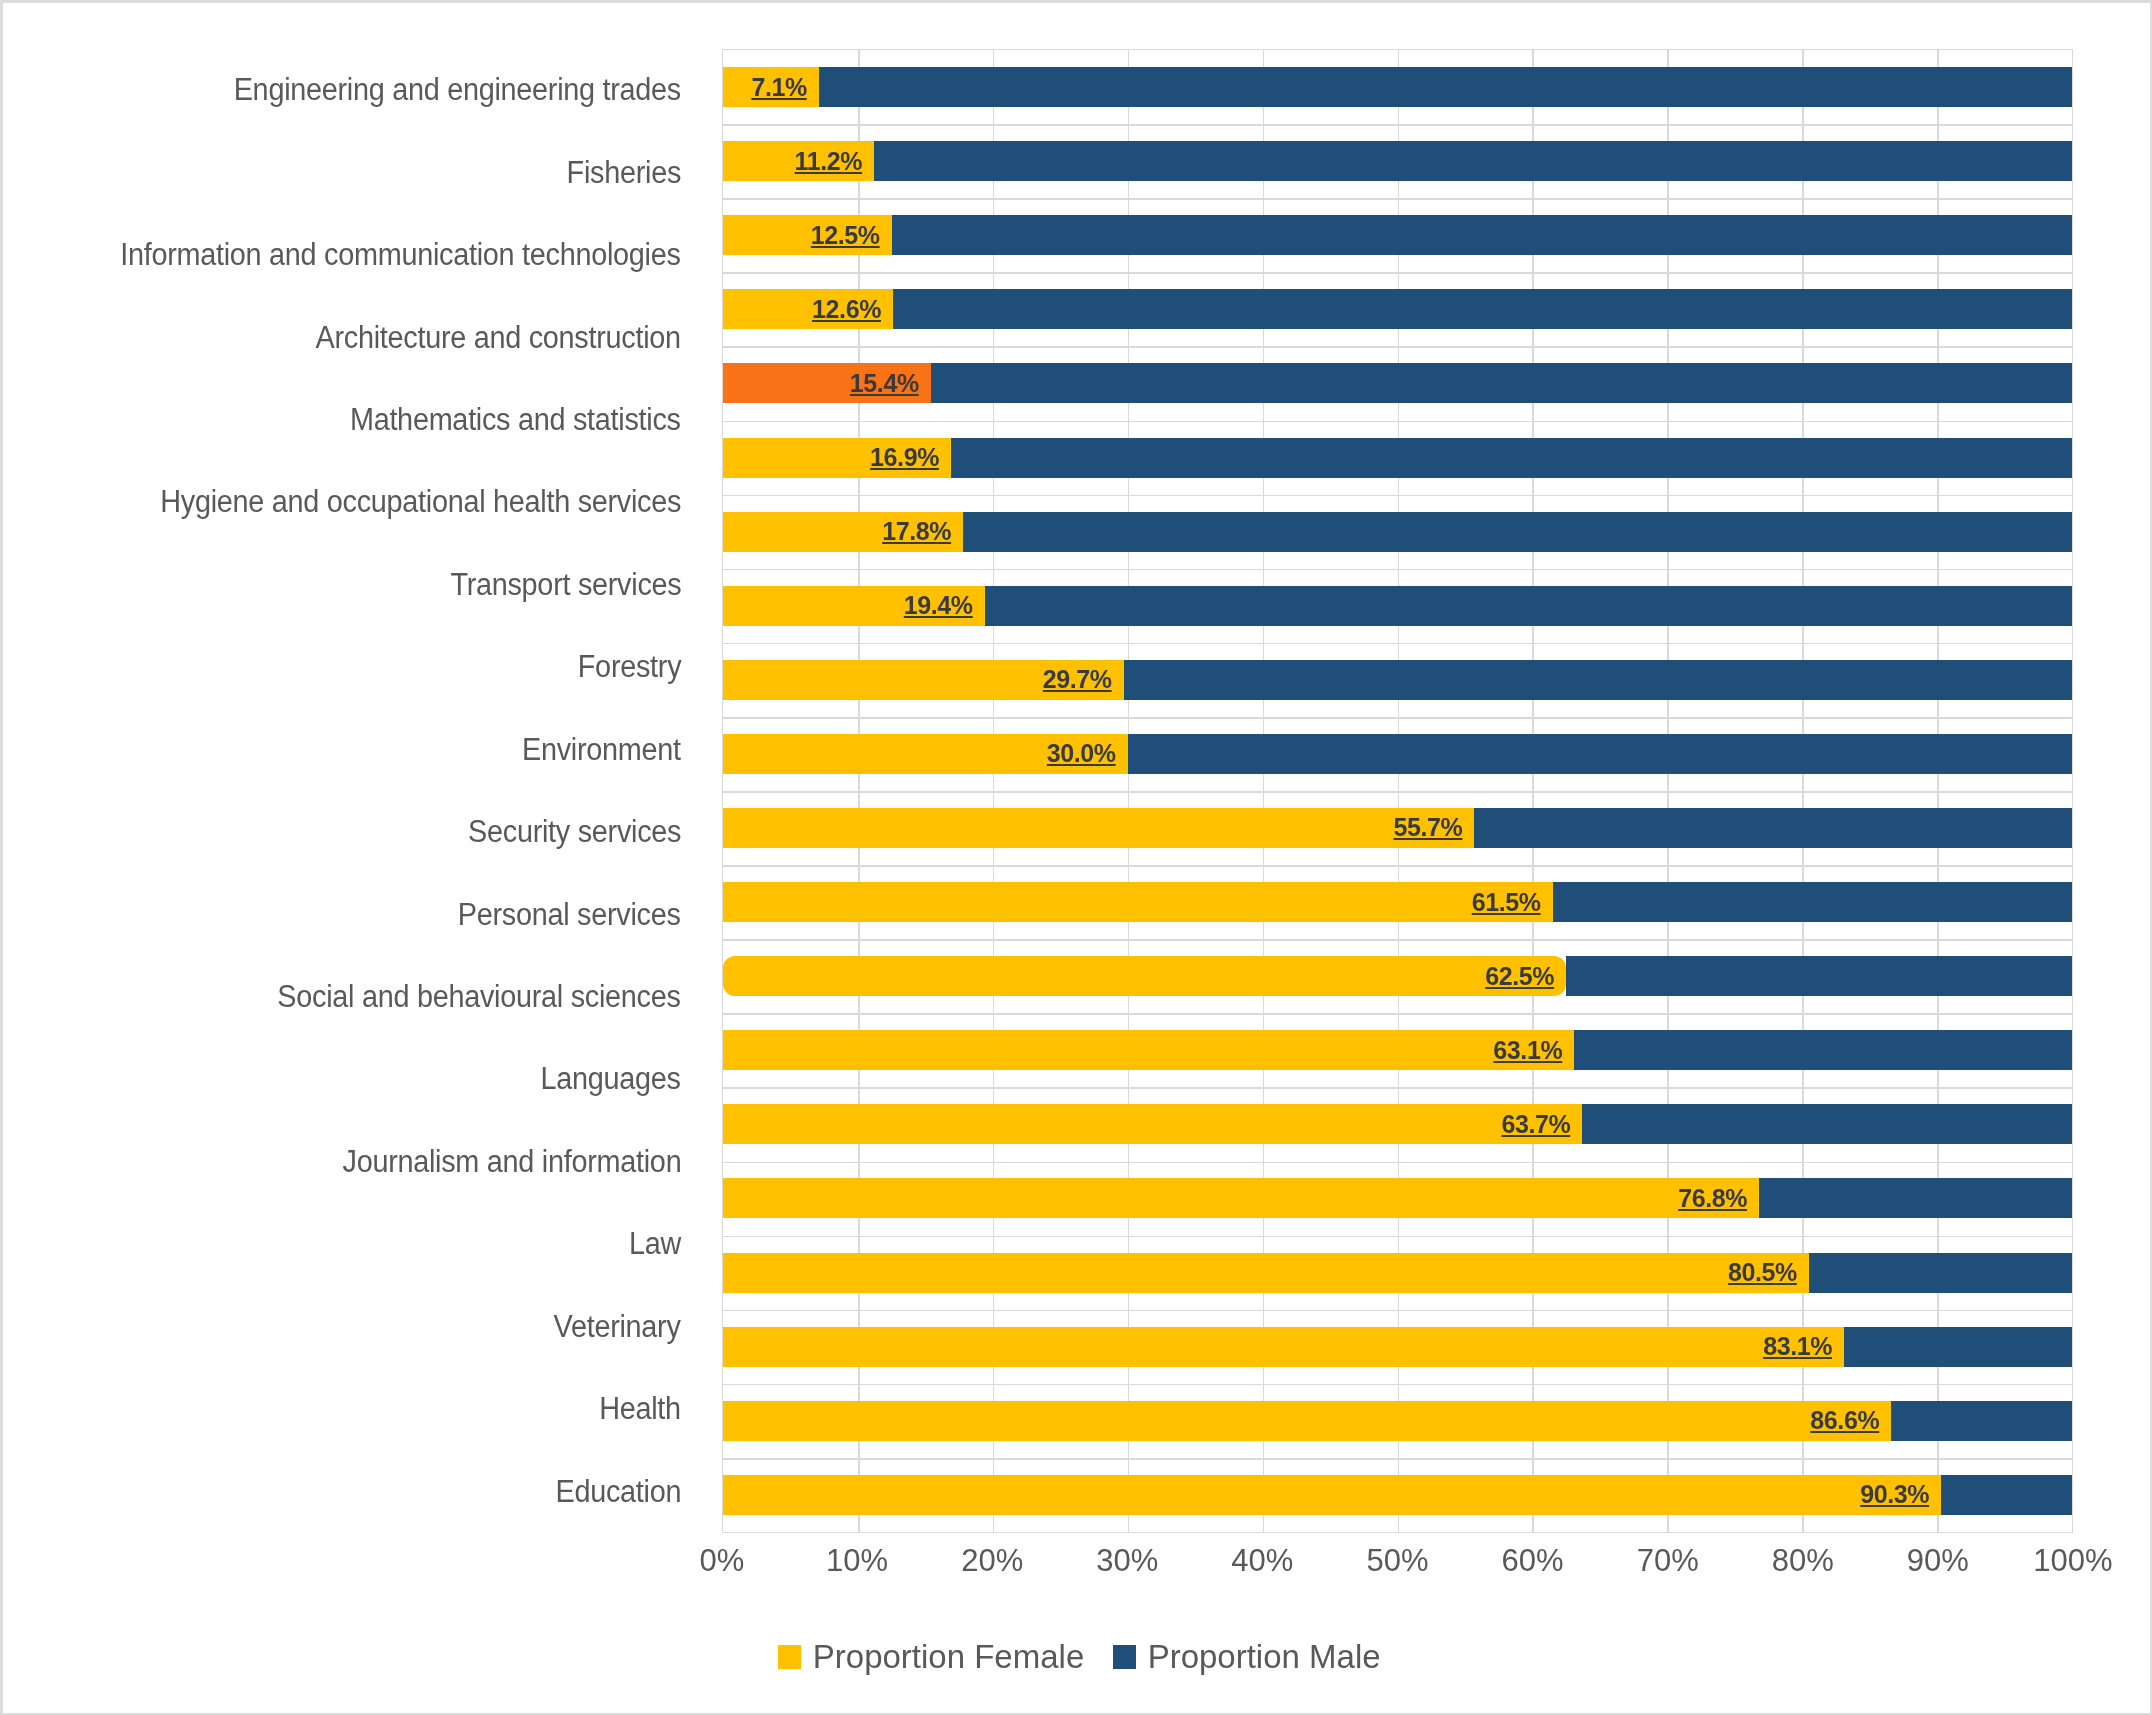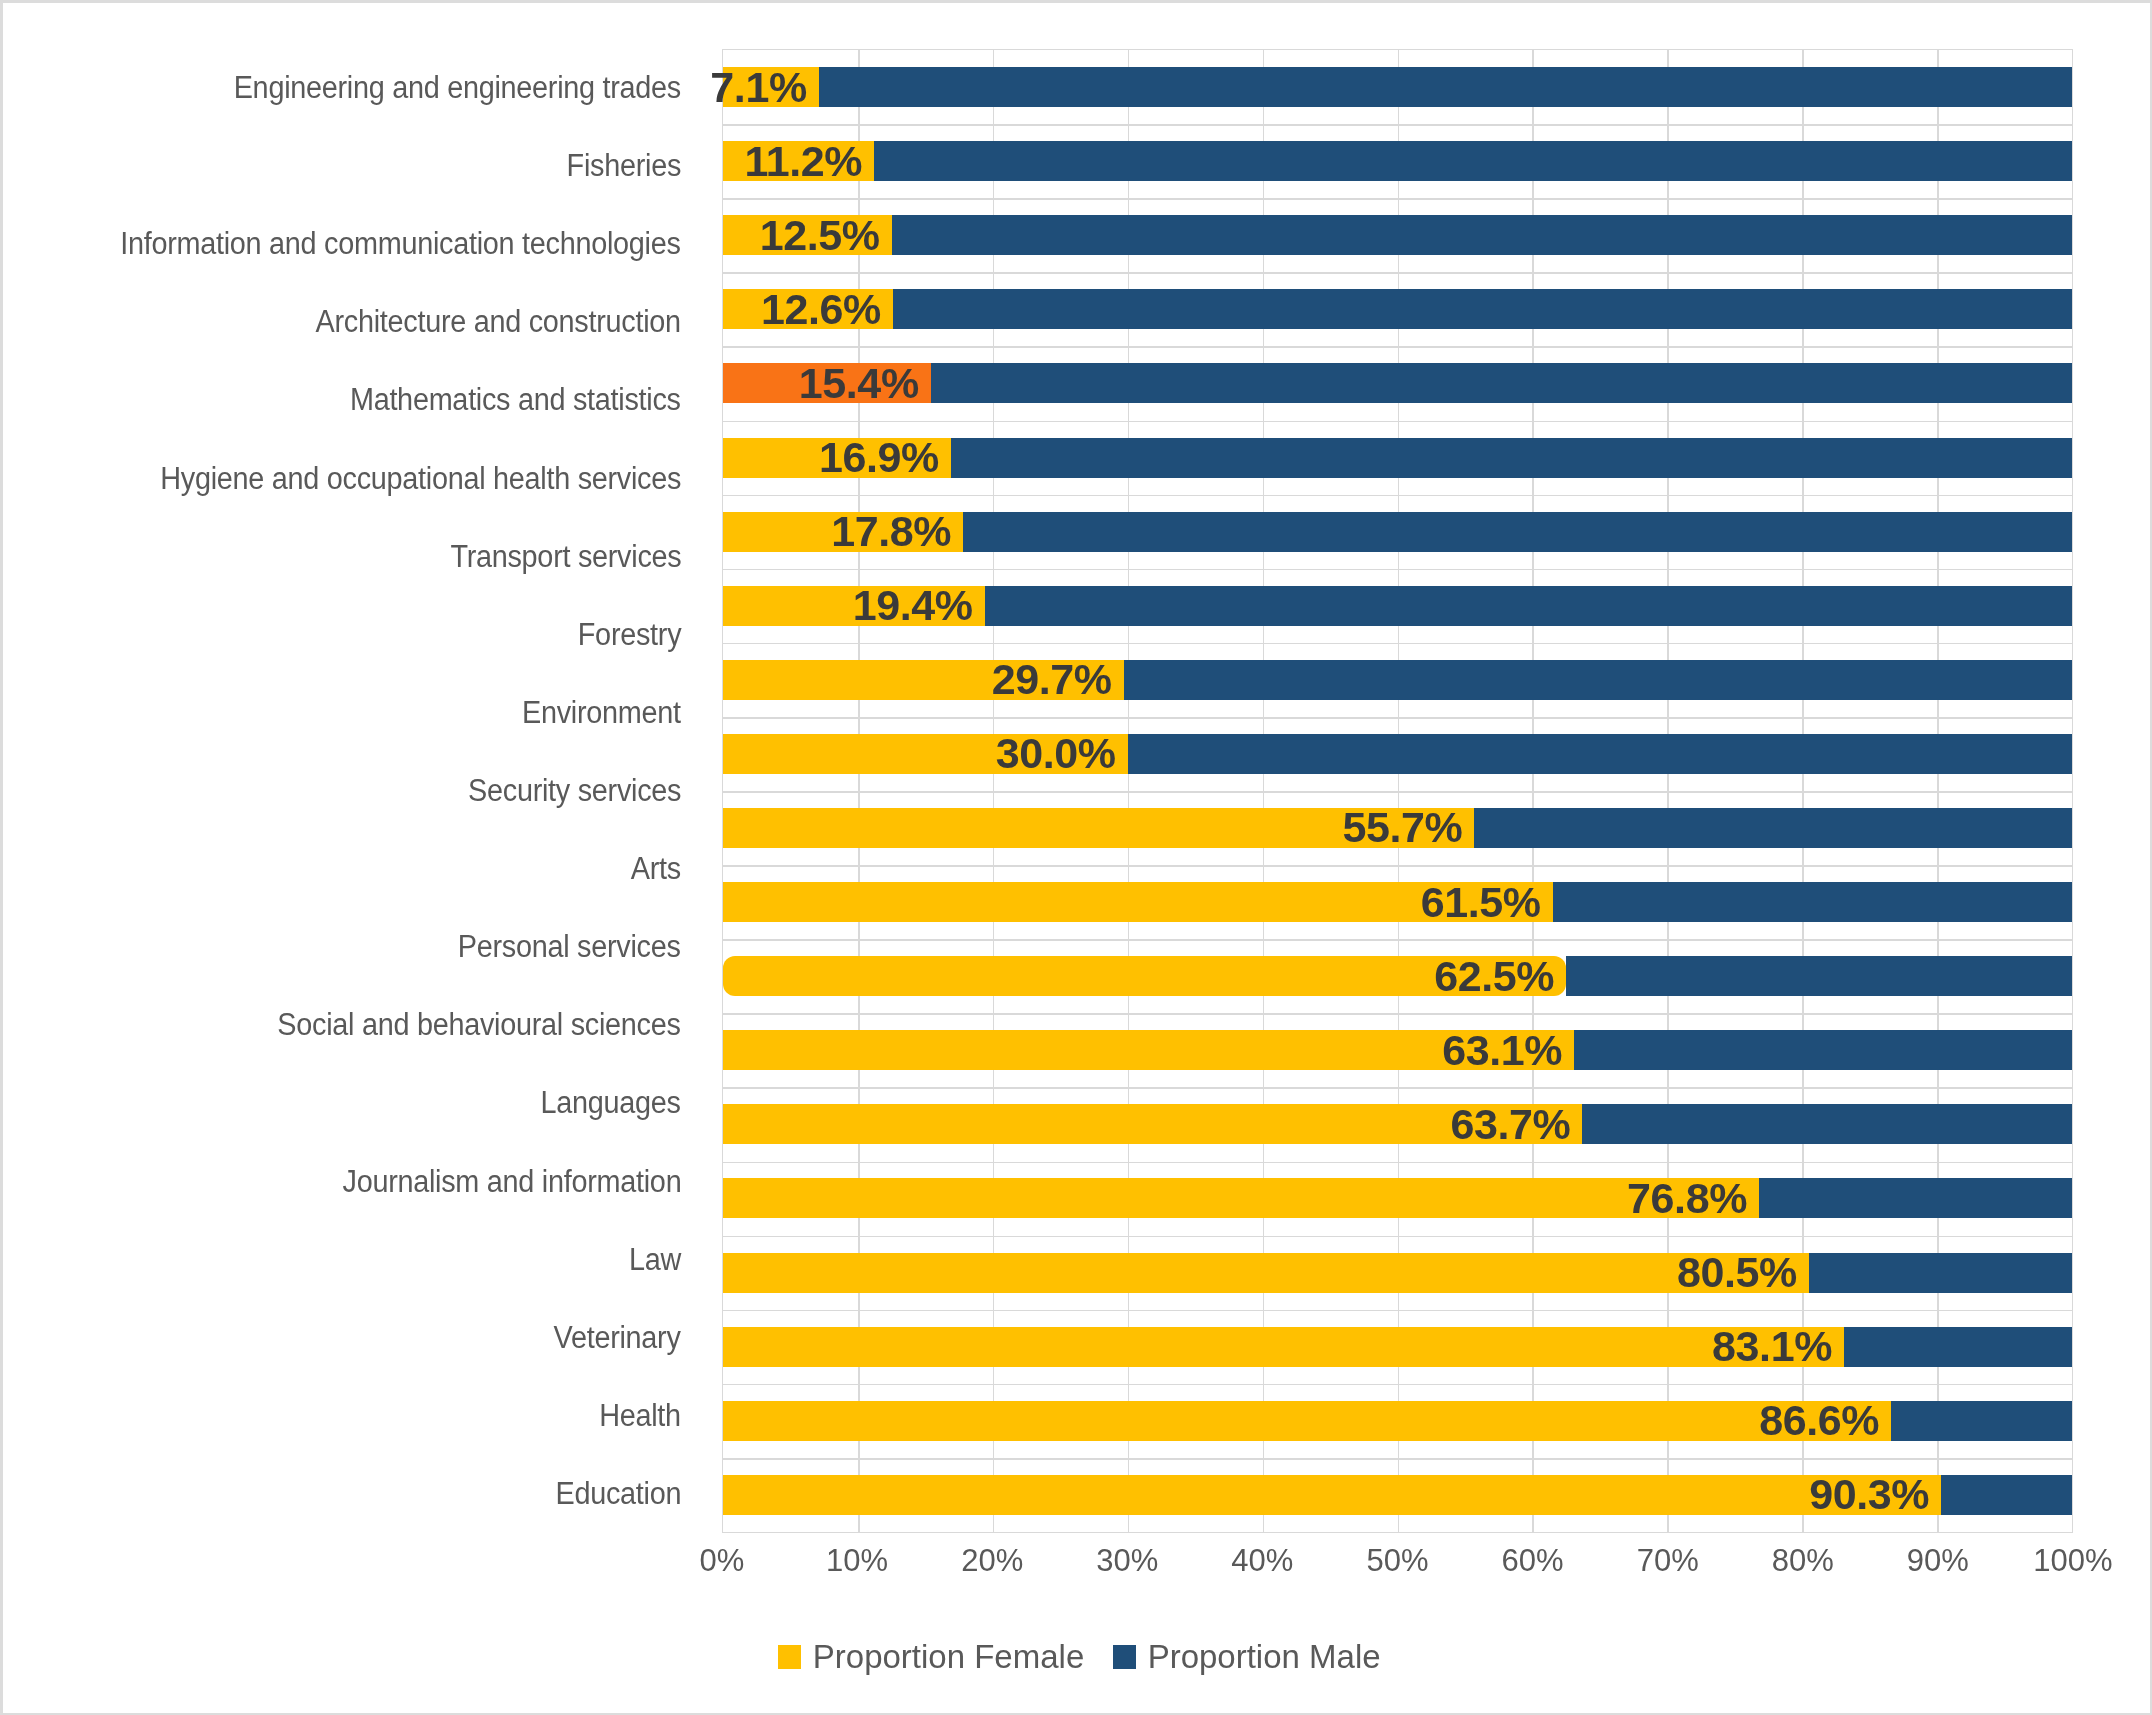--- a/index.html
+++ b/index.html
@@ -115,26 +115,27 @@
     display: flex;
     align-items: center;
     justify-content: flex-end;
   }
   .seg-male {
     height: 100%;
     background: #1F4E79;
   }
   .bar-value {
     font-family: "Liberation Sans", sans-serif;
-    font-size: 43px;
+    font-size: 25px;
     font-weight: bold;
     color: #3a3a3a;
     padding-right: 12px;
     white-space: nowrap;
     letter-spacing: -0.4px;
+    text-decoration: underline;
   }
 
   
   .x-axis {
     position: absolute;
     left: 719px;
     top: 1540px;
     width: 1351px;
     height: 52px;
   }
@@ -207,23 +208,20 @@
           <span class="cat-label-text">Transport services</span>
         </div>
         <div class="cat-label-cell">
           <span class="cat-label-text">Forestry</span>
         </div>
         <div class="cat-label-cell">
           <span class="cat-label-text">Environment</span>
         </div>
         <div class="cat-label-cell">
           <span class="cat-label-text">Security services</span>
-        </div>
-        <div class="cat-label-cell">
-          <span class="cat-label-text">Arts</span>
         </div>
         <div class="cat-label-cell">
           <span class="cat-label-text">Personal services</span>
         </div>
         <div class="cat-label-cell">
           <span class="cat-label-text">Social and behavioural sciences</span>
         </div>
         <div class="cat-label-cell">
           <span class="cat-label-text">Languages</span>
         </div>

